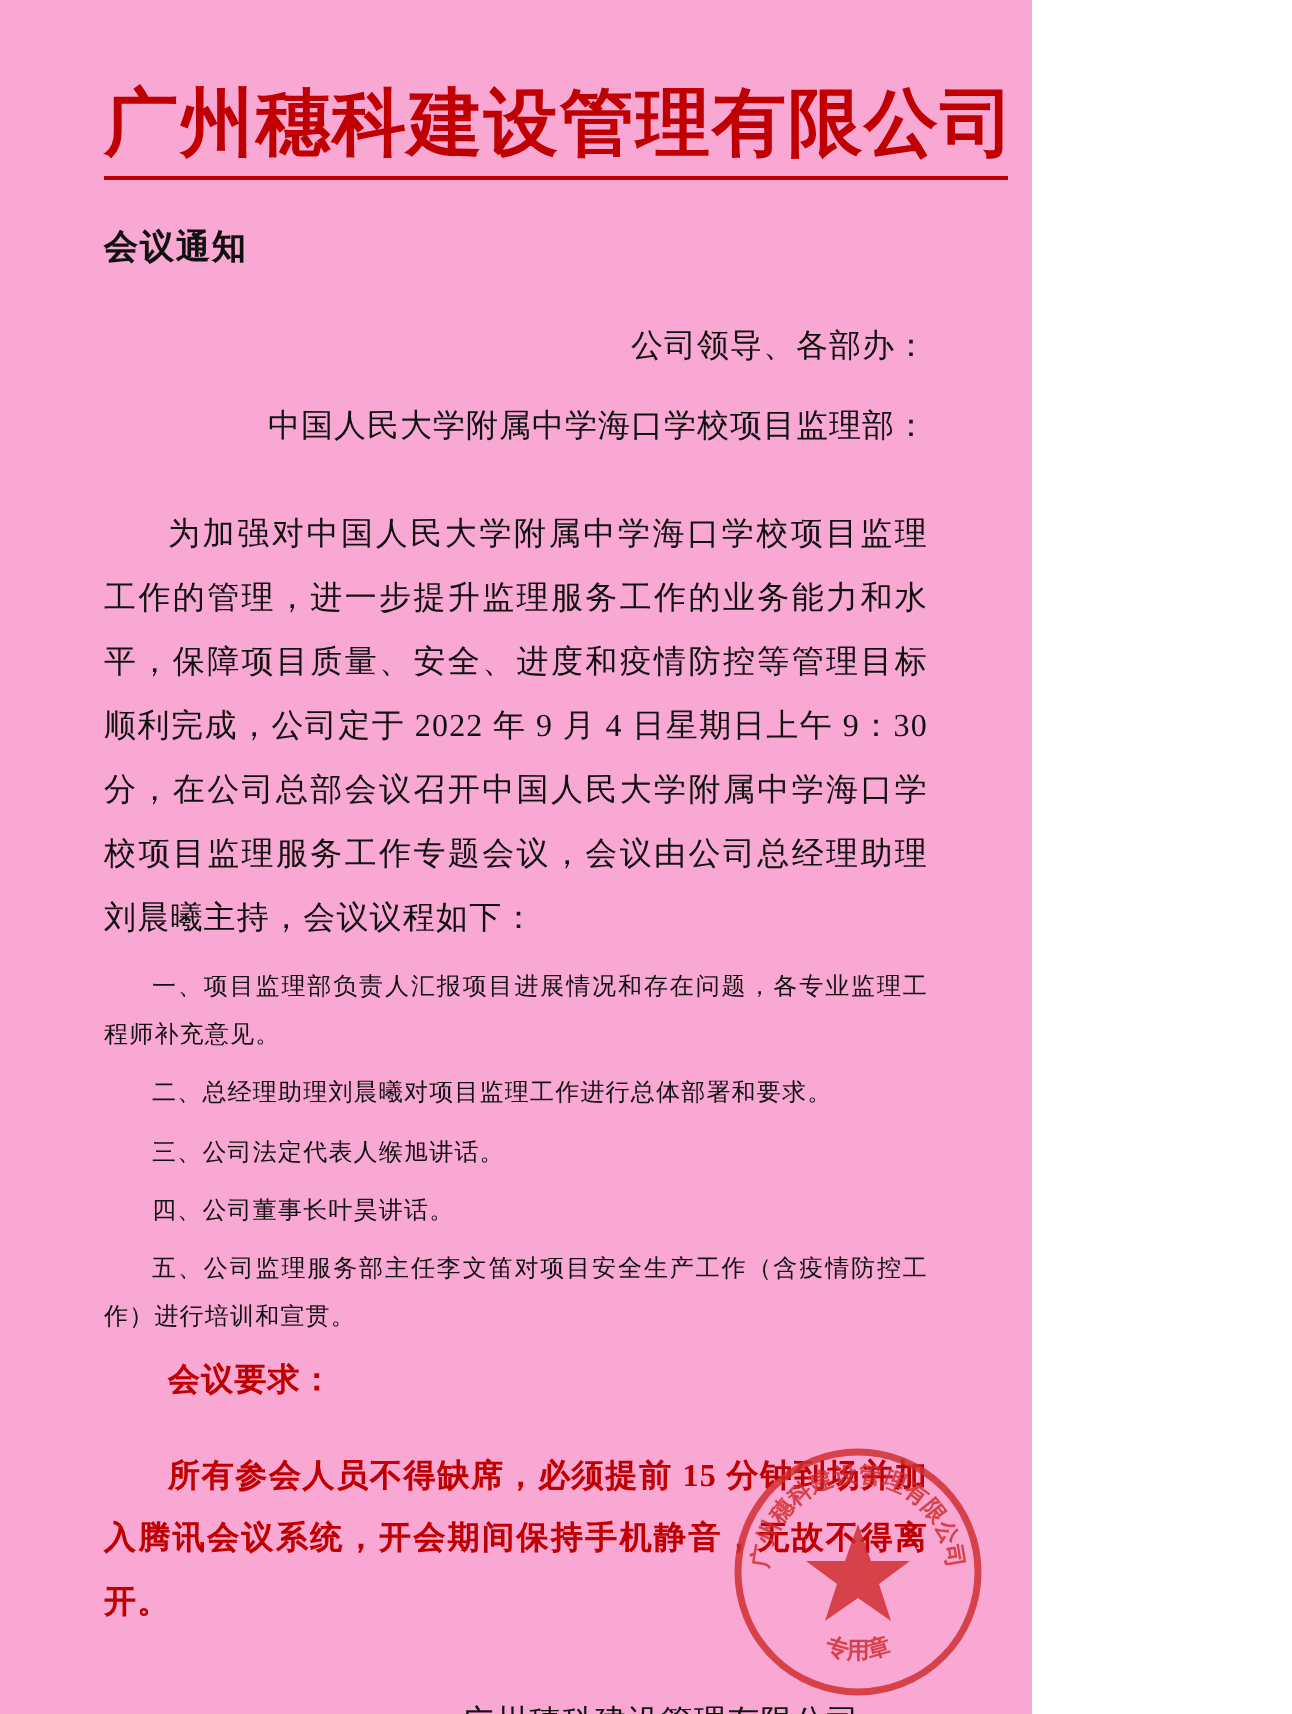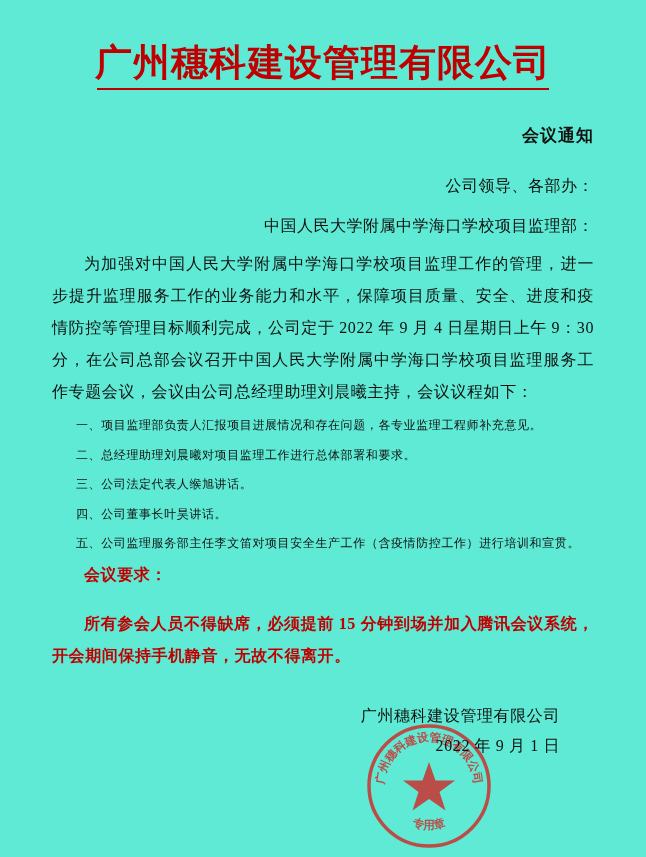--- a/index.html
+++ b/index.html
@@ -10,66 +10,66 @@
   body {
     width: 646px;
     height: 857px;
     font-family: "Liberation Serif", "DejaVu Serif", serif;
     color: #111111;
     overflow: hidden;
     position: relative;
   }
   .page {
     position: relative;
-    width: 646px;
+    width: 516px;
     height: 857px;
     box-sizing: border-box;
     padding: 34px 52px 17px 52px;
-    background: #5eead4;
+    background: #f9a8d4;
   }
   .doc-title {
     text-align: center;
     color: #c00000;
     font-family: "Liberation Serif", "DejaVu Serif", serif;
     font-weight: bold;
     font-size: 37px;
     letter-spacing: 1px;
     line-height: 1.25;
     margin: 6px 0 2px 0;
     white-space: nowrap;
   }
   .title-rule {
     width: 452px;
     height: 2px;
     background: #c00000;
     margin: 2px auto 0 auto;
   }
   .subtitle {
-    text-align: right;
+    text-align: left;
     font-weight: bold;
     font-size: 17px;
-    margin-top: 34px;
+    margin-top: 22px;
     letter-spacing: 1px;
     color: #111111;
   }
   .addressee {
     font-size: 16px;
     margin-top: 26px;
     line-height: 1.6;
     letter-spacing: 0.5px;
     text-align: right;
   }
   .addressee + .addressee {
     margin-top: 14px;
   }
   .para {
     font-size: 16px;
     line-height: 2.0;
     text-indent: 2em;
-    margin-top: 10px;
+    margin-top: 26px;
     text-align: justify;
     letter-spacing: 0.6px;
   }
   .item {
     font-size: 12px;
     line-height: 1.95;
     text-indent: 2em;
     margin-top: 6px;
     text-align: justify;
     letter-spacing: 0.6px;

